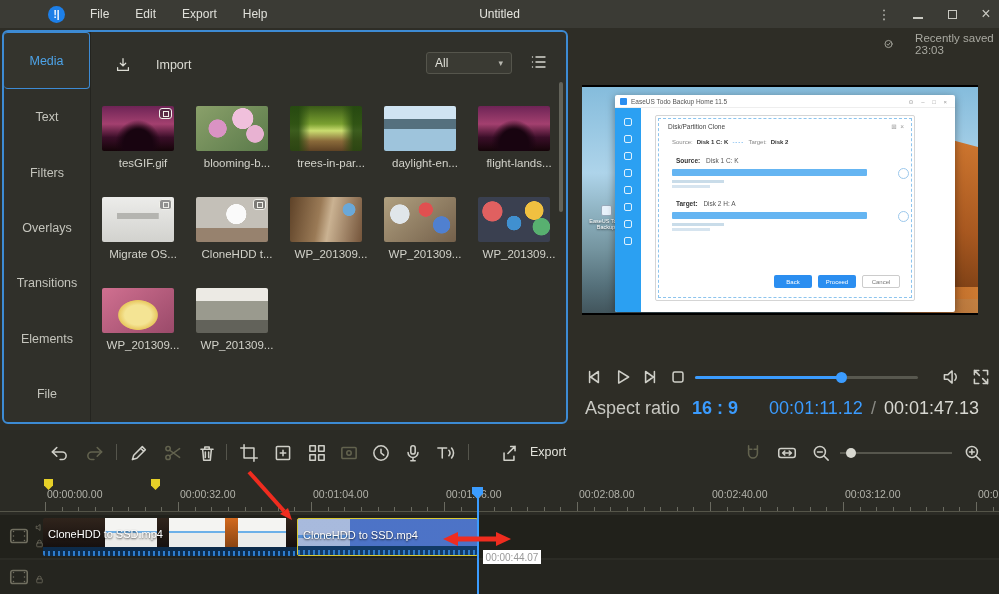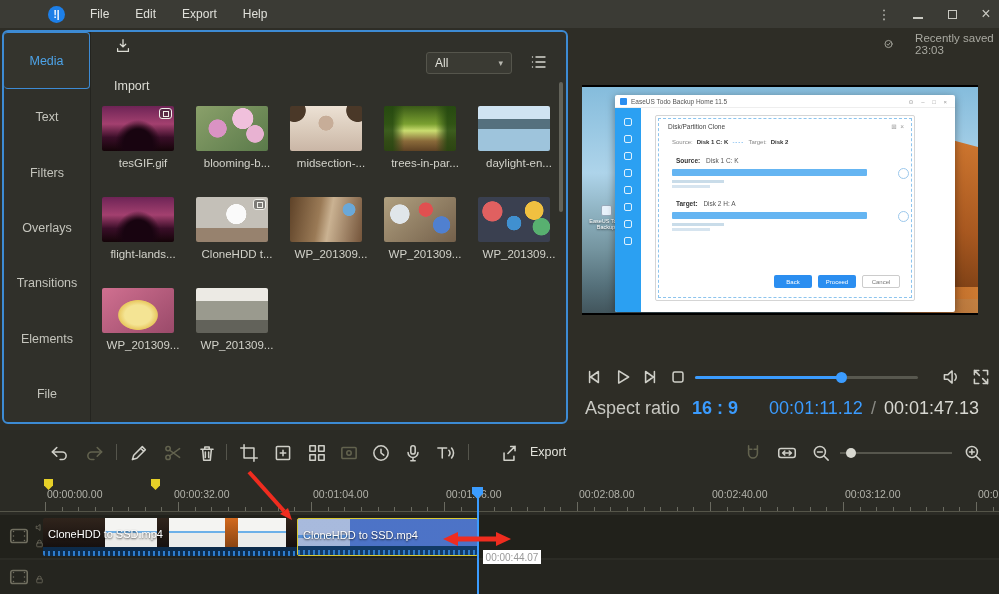--- a/index.html
+++ b/index.html
@@ -20,21 +20,21 @@
 
   
   .media-panel { position:absolute; left:2px; top:30px; width:566px; height:394px;
     border:2px solid #3d8bd4; border-radius:6px; background:#30302a; }
   .side-tabs { position:absolute; left:0; top:0; width:87px; height:390px; display:flex; flex-direction:column;
     border-right:1px solid #24241f; }
   .tab { flex:1; display:flex; align-items:center; justify-content:center; font-size:12.5px; color:#c4c4bc; cursor:pointer; }
   .tab.active { color:#4da3e8; border:1.5px solid #3d8bd4; border-left:none; border-top-left-radius:0;
     border-radius:4px; background:#34342d; }
   .media-head { position:absolute; left:88px; top:18px; width:476px; height:30px; display:flex; align-items:center; }
-  .import-btn { display:flex; align-items:flex-start; gap:24px; margin-left:22px; color:#dcdcd4; font-size:12.5px;flex-direction:column; }
+  .import-btn { display:flex; align-items:center; gap:24px; margin-left:22px; color:#dcdcd4; font-size:12.5px; }
   .all-select { position:absolute; left:334px; top:2px; width:86px; height:22px; background:#3a3a33;
     border:1px solid #55554c; border-radius:3px; display:flex; align-items:center; font-size:12px; color:#e0e0d8; padding:0 8px; }
   .all-select .chev { margin-left:auto; font-size:9px; color:#b8b8b0; }
   .list-ic { position:absolute; left:436px; top:2px; }
   .media-grid { position:absolute; left:96px; top:74px; width:462px; display:grid;
     grid-template-columns:repeat(5,94px); grid-auto-rows:91px; }
   .mitem { width:86px; cursor:pointer; }
   .thumb { width:72px; height:45px; border-radius:2px; position:relative; margin-left:2px; }
   .mname { width:86px; text-align:center; font-size:11.5px; color:#d2d2ca; margin-top:6px;
     white-space:nowrap; overflow:hidden; }
@@ -178,20 +178,21 @@
 </style>
 </head>
 <body>
 
 <div class="titlebar">
   <div class="logo">!|</div>
   <div class="menu">File</div>
   <div class="menu">Edit</div>
   <div class="menu">Export</div>
   <div class="menu">Help</div>
+  <div class="win-title">Untitled</div>
   <div class="win-btns">
     <div class="win-btn">⋮</div>
     <div class="win-btn btn-min"><span></span></div>
     <div class="win-btn btn-max"><span></span></div>
     <div class="win-btn" style="font-size:16px;">×</div>
   </div>
 </div>
 
 <div class="media-panel">
   <div class="side-tabs">
@@ -227,34 +228,36 @@
       <div class="thumb t1">
           <span class="badge"></span>
         </div>
       <div class="mname">tesGIF.gif</div>
       </div>
     <div class="mitem">
       <div class="thumb t2"></div>
       <div class="mname">blooming-b...</div>
       </div>
     <div class="mitem">
-      <div class="thumb t3"></div>
-      <div class="mname">midsection-...</div>
-      </div>
-    <div class="mitem">
       <div class="thumb t4"></div>
       <div class="mname">trees-in-par...</div>
       </div>
     <div class="mitem">
       <div class="thumb t5"></div>
       <div class="mname">daylight-en...</div>
       </div>
     <div class="mitem">
       <div class="thumb t6"></div>
       <div class="mname">flight-lands...</div>
+      </div>
+    <div class="mitem">
+      <div class="thumb t8">
+          <span class="badge"></span>
+        </div>
+      <div class="mname">Migrate OS...</div>
       </div>
     <div class="mitem">
       <div class="thumb t9">
           <span class="badge"></span>
         </div>
       <div class="mname">CloneHDD t...</div>
       </div>
     <div class="mitem">
       <div class="thumb t10"></div>
       <div class="mname">WP_201309...</div>
@@ -496,21 +499,21 @@
     <div class="ti" style="left:962px;">
       <svg class="ic" width="22" height="22" viewBox="0 0 20 20">
           <circle cx="9" cy="9" r="5"></circle>
           <path d="M12.8 12.8l3.7 3.7M6.8 9h4.4M9 6.8v4.4"></path>
         </svg>
       </div>
   </div>
 
   <div>
     <span class="ruler-label" style="left:47px;">00:00:00.00</span>
-    <span class="ruler-label" style="left:174px;">00:00:32.00</span>
+    <span class="ruler-label" style="left:180px;">00:00:32.00</span>
     <span class="ruler-label" style="left:313px;">00:01:04.00</span>
     <span class="ruler-label" style="left:446px;">00:01:36.00</span>
     <span class="ruler-label" style="left:579px;">00:02:08.00</span>
     <span class="ruler-label" style="left:712px;">00:02:40.00</span>
     <span class="ruler-label" style="left:845px;">00:03:12.00</span>
     <span class="ruler-label" style="left:978px;">00:03:44.00</span>
     <div class="ticks" id="ticks">
         <div class="tick" style="left: 45px; height: 9px;"></div>
         <div class="tick" style="left: 61.625px; height: 4px;"></div>
         <div class="tick" style="left: 78.25px; height: 4px;"></div>

